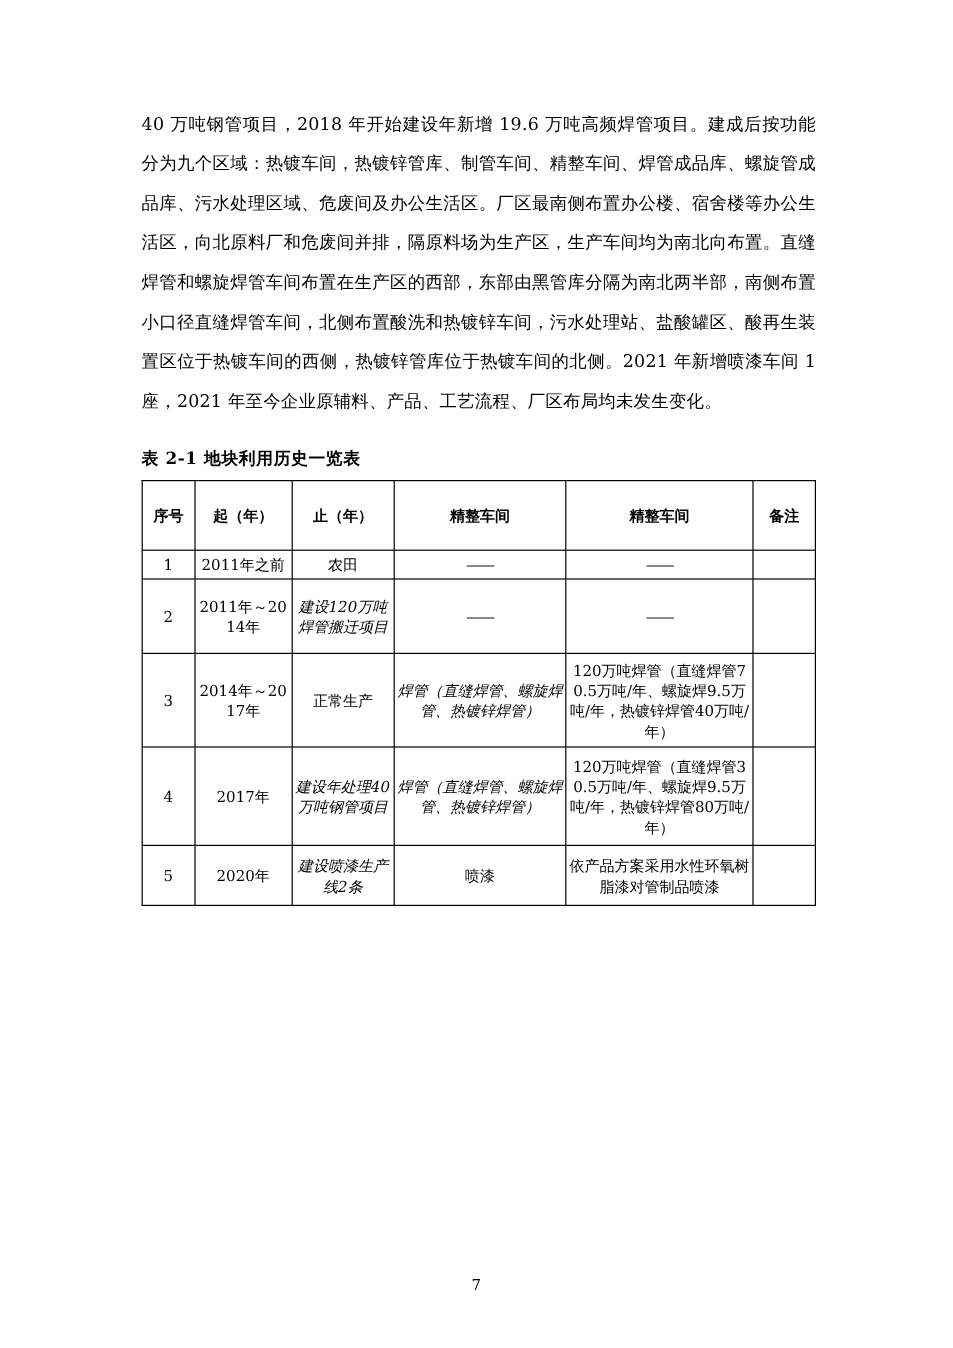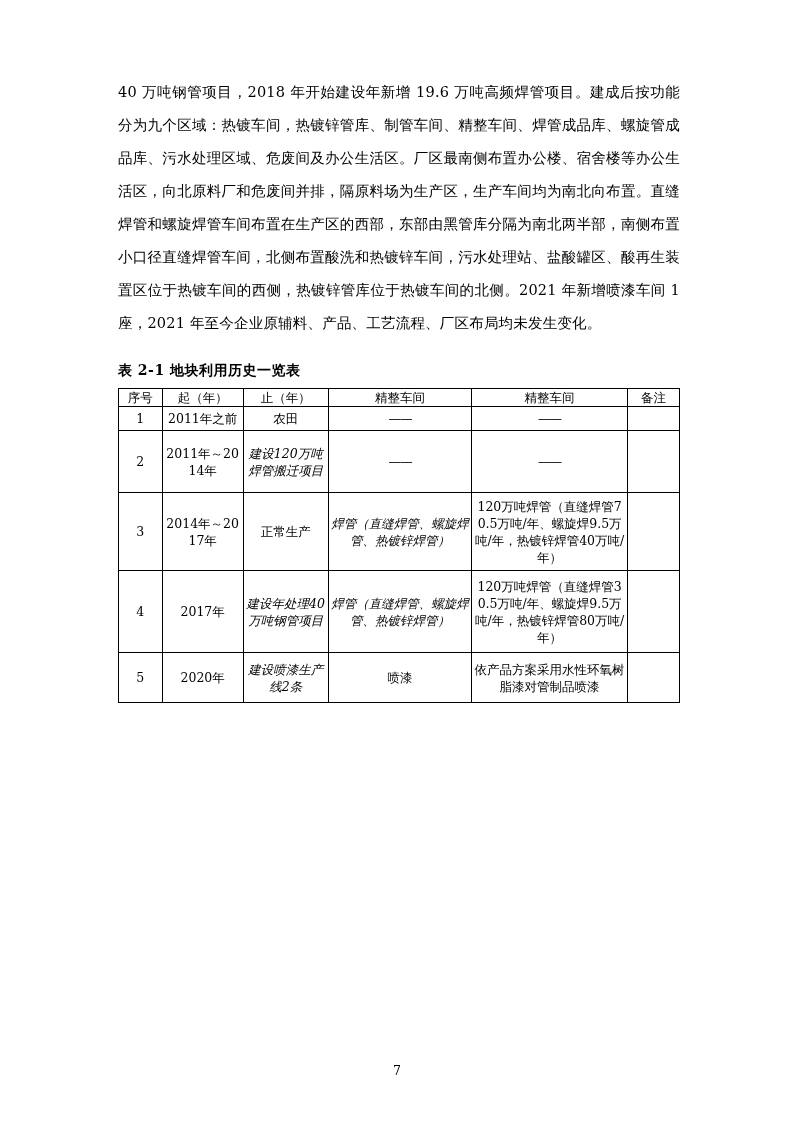--- a/index.html
+++ b/index.html
@@ -14,21 +14,21 @@
     background: #ffffff;
     margin: 0 auto;
     box-sizing: border-box;
     font-family: "DejaVu Serif", "Liberation Serif", serif;
     color: #000000;
     overflow: hidden;
   }
   .content {
     position: absolute;
     left: 118px;
-    top: 76px;
+    top: 88px;
     width: 562px;
   }
   .body-par {
     font-size: 14.5px;
     line-height: 33px;
     text-align: justify;
     text-justify: inter-ideograph;
     letter-spacing: 0.2px;
     margin: 0;
   }
@@ -48,23 +48,23 @@
   }
   table.history th,
   table.history td {
     border: 1px solid #000000;
     padding: 3px 2px;
     text-align: center;
     vertical-align: middle;
     word-break: break-all;
   }
   table.history th {
-    font-weight: normal;
+    font-weight: bold;
     font-size: 12.5px;
-    padding: 0 2px;
+    padding: 20px 2px;
   }
   td.leftish {
     text-align: left;
     padding-left: 4px;
   }
   td.cellpad {
     padding-left: 3px;
     padding-right: 3px;
     font-style: italic;
   }

